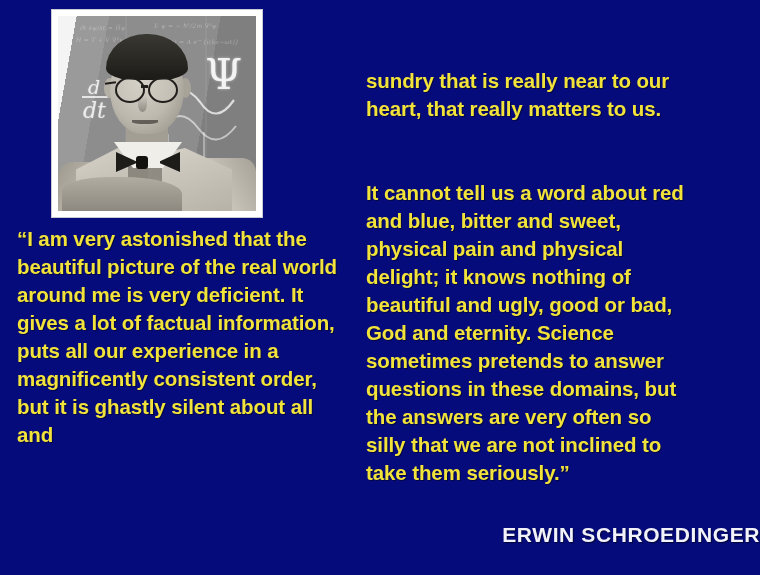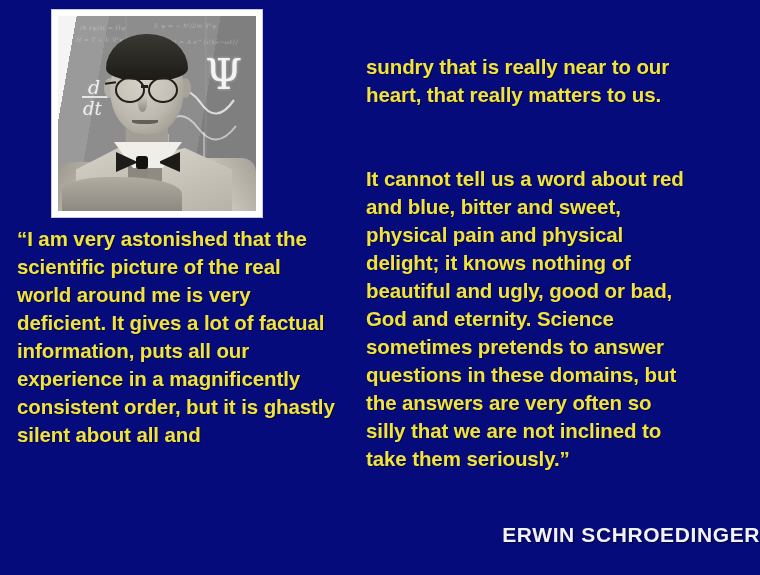--- a/index.html
+++ b/index.html
@@ -217,21 +217,21 @@
     text-shadow: 1px 1px 0 rgba(0,0,0,0.45);
     white-space: pre-line;
   }
   #quote-left {
     left: 17px;
     top: 225px;
     width: 320px;
   }
   #quote-right {
     left: 366px;
-    top: 25px;
+    top: 39px;
     width: 330px;
   }
   .para-gap {
     display: block;
     height: 28px;
   }
 
   #attribution {
     position: absolute;
     left: 0;
@@ -265,21 +265,21 @@
 
       <svg width="210" height="207" viewBox="0 0 210 207" style="position:absolute; left:0; top:0;">
         <path d="M108 88 Q124 62 142 86 Q158 110 176 84" stroke="rgba(255,255,255,0.72)" stroke-width="2.2" fill="none"></path>
         <path d="M104 112 Q122 88 140 112 Q158 136 178 110" stroke="rgba(255,255,255,0.55)" stroke-width="2" fill="none"></path>
         <line x1="110" y1="118" x2="110" y2="140" stroke="rgba(255,255,255,0.45)" stroke-width="1.6"></line>
         <line x1="146" y1="116" x2="146" y2="142" stroke="rgba(255,255,255,0.45)" stroke-width="1.6"></line>
       </svg>
 
       <div class="chalk" style="left:30px; top:60px; font-size:19px;">d</div>
       <div class="chalk" style="left:24px; top:80px; width:26px; height:1.6px; background:rgba(255,255,255,0.75);"></div>
-      <div class="chalk" style="left:25px; top:82px; font-size:18px;text-align:center;">dt</div>
+      <div class="chalk" style="left:25px; top:82px; font-size:22px;text-align:center;">dt</div>
       <div class="chalk" style="left:60px; top:68px; font-size:17px;">i ψ</div>
 
       <div class="figure">
         <div class="shoulder-l"></div>
         <div class="shoulder-r"></div>
         <div class="lapel-l"></div>
         <div class="lapel-r"></div>
         <div class="jacket-shadow"></div>
         <div class="arm-fold"></div>
         <div class="neck"></div>
@@ -294,21 +294,21 @@
         <div class="mouth"></div>
         <div class="hair"></div>
         <div class="glass-l"></div>
         <div class="glass-r"></div>
         <div class="bridge"></div>
         <div class="temple"></div>
       </div>
     </div>
   </div>
 
-  <div class="quote-col" id="quote-left">“I am very astonished that the scientific picture of the real world around me is very deficient. It gives a lot of factual information, puts all our experience in a magnificently consistent order, but it is ghastly silent about all and</div>
+  <div class="quote-col" id="quote-left">“I am very astonished that the beautiful picture of the real world around me is very deficient. It gives a lot of factual information, puts all our experience in a magnificently consistent order, but it is ghastly silent about all and</div>
 
   <div class="quote-col" id="quote-right">
     <span>sundry that is really near to our heart, that really matters to us.</span>
     <span class="para-gap"></span>
     <span>It cannot tell us a word about red and blue, bitter and sweet, physical pain and physical delight; it knows nothing of beautiful and ugly, good or bad, God and eternity. Science sometimes pretends to answer questions in these domains, but the answers are very often so silly that we are not inclined to take them seriously.”</span>
   </div>
 
   <div id="attribution">ERWIN SCHROEDINGER</div>
 
 </div>

